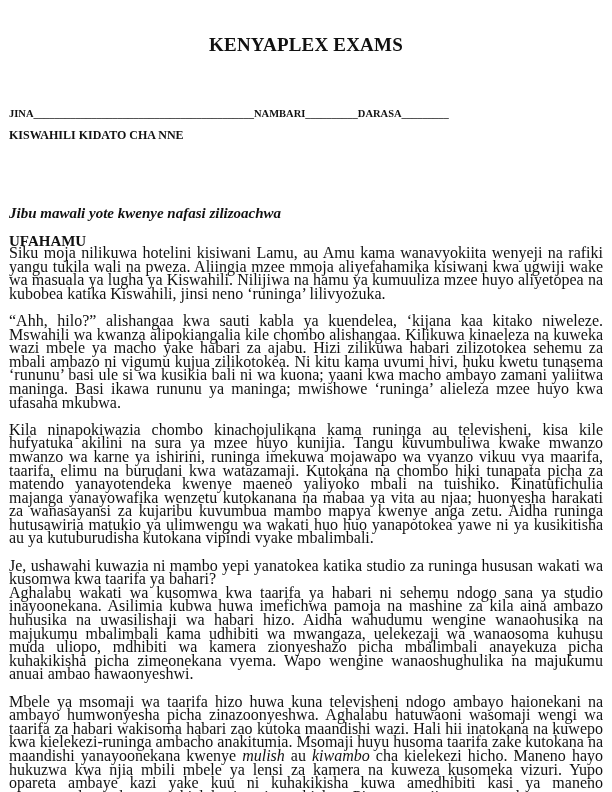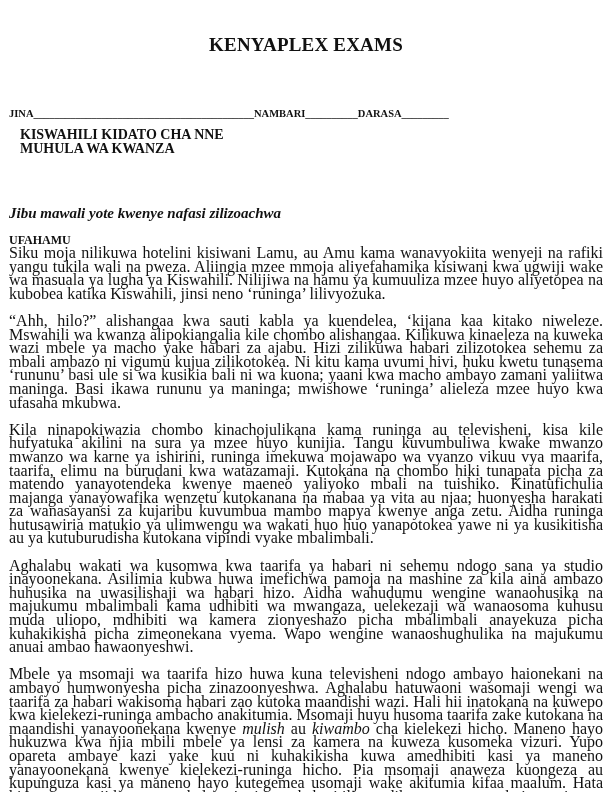--- a/index.html
+++ b/index.html
@@ -2,47 +2,47 @@
 <html><head>
 <meta charset="utf-8">
 <style>
   html, body { margin:0; padding:0; background:#ffffff; }
   body { width:612px; height:792px; position:relative; overflow:hidden;
          font-family:"Liberation Serif", "DejaVu Serif", serif; color:#111; }
   .page { position:absolute; left:9px; top:0; width:594px; }
   .title { position:absolute; left:0; width:594px; top:34px; text-align:center;
            font-weight:bold; font-size:19px; letter-spacing:0.2px;font-family:Liberation Serif, serif; }
   .fields { position:absolute; left:0; top:100px; font-weight:bold; font-size:10.5px; white-space:pre;margin-top:8px; }
-  .info { position:absolute; left:11px; top:128px; font-weight:bold; font-size:14px; line-height:14px; }
+  .info { position:absolute; left:0; top:128px; font-weight:bold; font-size:12px; line-height:14px; }
   .info div { margin:0; }
   .instr { position:absolute; left:0; top:205px; font-weight:bold; font-style:italic; font-size:15px; }
-  .section { position:absolute; left:0; top:233px; font-weight:bold; font-size:12px; }
+  .section { position:absolute; left:0; top:233px; font-weight:bold; font-size:15px; }
   .body { position:absolute; left:0; top:246px; width:594px; font-size:16px; line-height:13.6px; }
   .body p { margin:0 0 13.6px 0; text-align:justify; }
   .body p.tight { margin-bottom:0; }
   .body p.last { text-align-last:left; }
   i { font-style:italic; }
 </style>
 </head>
 <body>
 
 <div class="page">
   <div class="title">KENYAPLEX EXAMS</div>
 
   <div class="fields">JINA__________________________________________NAMBARI__________DARASA_________</div>
 
   <div class="info">
     <div>KISWAHILI KIDATO CHA NNE</div>
-    <div>MUHULA WA KWANZA</div>
   </div>
 
   <div class="instr">Jibu mawali yote kwenye nafasi zilizoachwa</div>
 
   <div class="section">UFAHAMU</div>
 
   <div class="body">
     <p>Siku moja nilikuwa hotelini kisiwani Lamu, au Amu kama wanavyokiita wenyeji na rafiki yangu tukila wali na pweza. Aliingia mzee mmoja aliyefahamika kisiwani kwa ugwiji wake wa masuala ya lugha ya Kiswahili. Nilijiwa na hamu ya kumuuliza mzee huyo aliyetopea na kubobea katika Kiswahili, jinsi neno ‘runinga’ lilivyozuka.</p>
     <p>“Ahh, hilo?” alishangaa kwa sauti kabla ya kuendelea, ‘kijana kaa kitako niweleze. Mswahili wa kwanza alipokiangalia kile chombo alishangaa. Kilikuwa kinaeleza na kuweka wazi mbele ya macho yake habari za ajabu. Hizi zilikuwa habari zilizotokea sehemu za mbali ambazo ni vigumu kujua zilikotokea. Ni kitu kama uvumi hivi, huku kwetu tunasema ‘rununu’ basi ule si wa kusikia bali ni wa kuona; yaani kwa macho ambayo zamani yaliitwa maninga. Basi ikawa rununu ya maninga; mwishowe ‘runinga’ alieleza mzee huyo kwa ufasaha mkubwa.</p>
     <p>Kila ninapokiwazia chombo kinachojulikana kama runinga au televisheni, kisa kile hufyatuka akilini na sura ya mzee huyo kunijia. Tangu kuvumbuliwa kwake mwanzo mwanzo wa karne ya ishirini, runinga imekuwa mojawapo wa vyanzo vikuu vya maarifa, taarifa, elimu na burudani kwa watazamaji. Kutokana na chombo hiki tunapata picha za matendo yanayotendeka kwenye maeneo yaliyoko mbali na tuishiko. Kinatufichulia majanga yanayowafika wenzetu kutokanana na mabaa ya vita au njaa; huonyesha harakati za wanasayansi za kujaribu kuvumbua mambo mapya kwenye anga zetu. Aidha runinga hutusawiria matukio ya ulimwengu wa wakati huo huo yanapotokea yawe ni ya kusikitisha au ya kutuburudisha kutokana vipindi vyake mbalimbali.</p>
+    <p class="tight">Je, ushawahi kuwazia ni mambo yepi yanatokea katika studio za runinga hususan wakati wa kusomwa kwa taarifa ya bahari?</p>
     <p>Aghalabu wakati wa kusomwa kwa taarifa ya habari ni sehemu ndogo sana ya studio inayoonekana. Asilimia kubwa huwa imefichwa pamoja na mashine za kila aina ambazo huhusika na uwasilishaji wa habari hizo. Aidha wahudumu wengine wanaohusika na majukumu mbalimbali kama udhibiti wa mwangaza, uelekezaji wa wanaosoma kuhusu muda uliopo, mdhibiti wa kamera zionyeshazo picha mbalimbali anayekuza picha kuhakikisha picha zimeonekana vyema. Wapo wengine wanaoshughulika na majukumu anuai ambao hawaonyeshwi.</p>
     <p class="last"><span>Mbele ya msomaji wa taarifa hizo huwa kuna televisheni ndogo ambayo haionekani na ambayo humwonyesha picha zinazoonyeshwa. Aghalabu hatuwaoni wasomaji wengi wa taarifa za habari wakisoma habari zao kutoka maandishi wazi. Hali hii inatokana na kuwepo kwa kielekezi-runinga ambacho anakitumia. Msomaji huyu husoma taarifa zake kutokana na maandishi yanayoonekana kwenye </span><i>mulish</i><span> au </span><i>kiwambo</i><span> cha kielekezi hicho. Maneno hayo hukuzwa kwa njia mbili mbele ya lensi za kamera na kuweza kusomeka vizuri. Yupo opareta ambaye kazi yake kuu ni kuhakikisha kuwa amedhibiti kasi ya maneno yanayoonekana kwenye kielekezi-runinga hicho. Pia msomaji anaweza kuongeza au kupunguza kasi ya maneno hayo kutegemea usomaji wake akitumia kifaa maalum. Hata hivyo, msomaji huwa na nakala nyingine ya habari iliyoandikwa anayoweza kuisoma iwapo pana hitilafu Fulani ya kielekezi-runiga.</span></p>
   </div>
 </div>
 
 </body></html>

